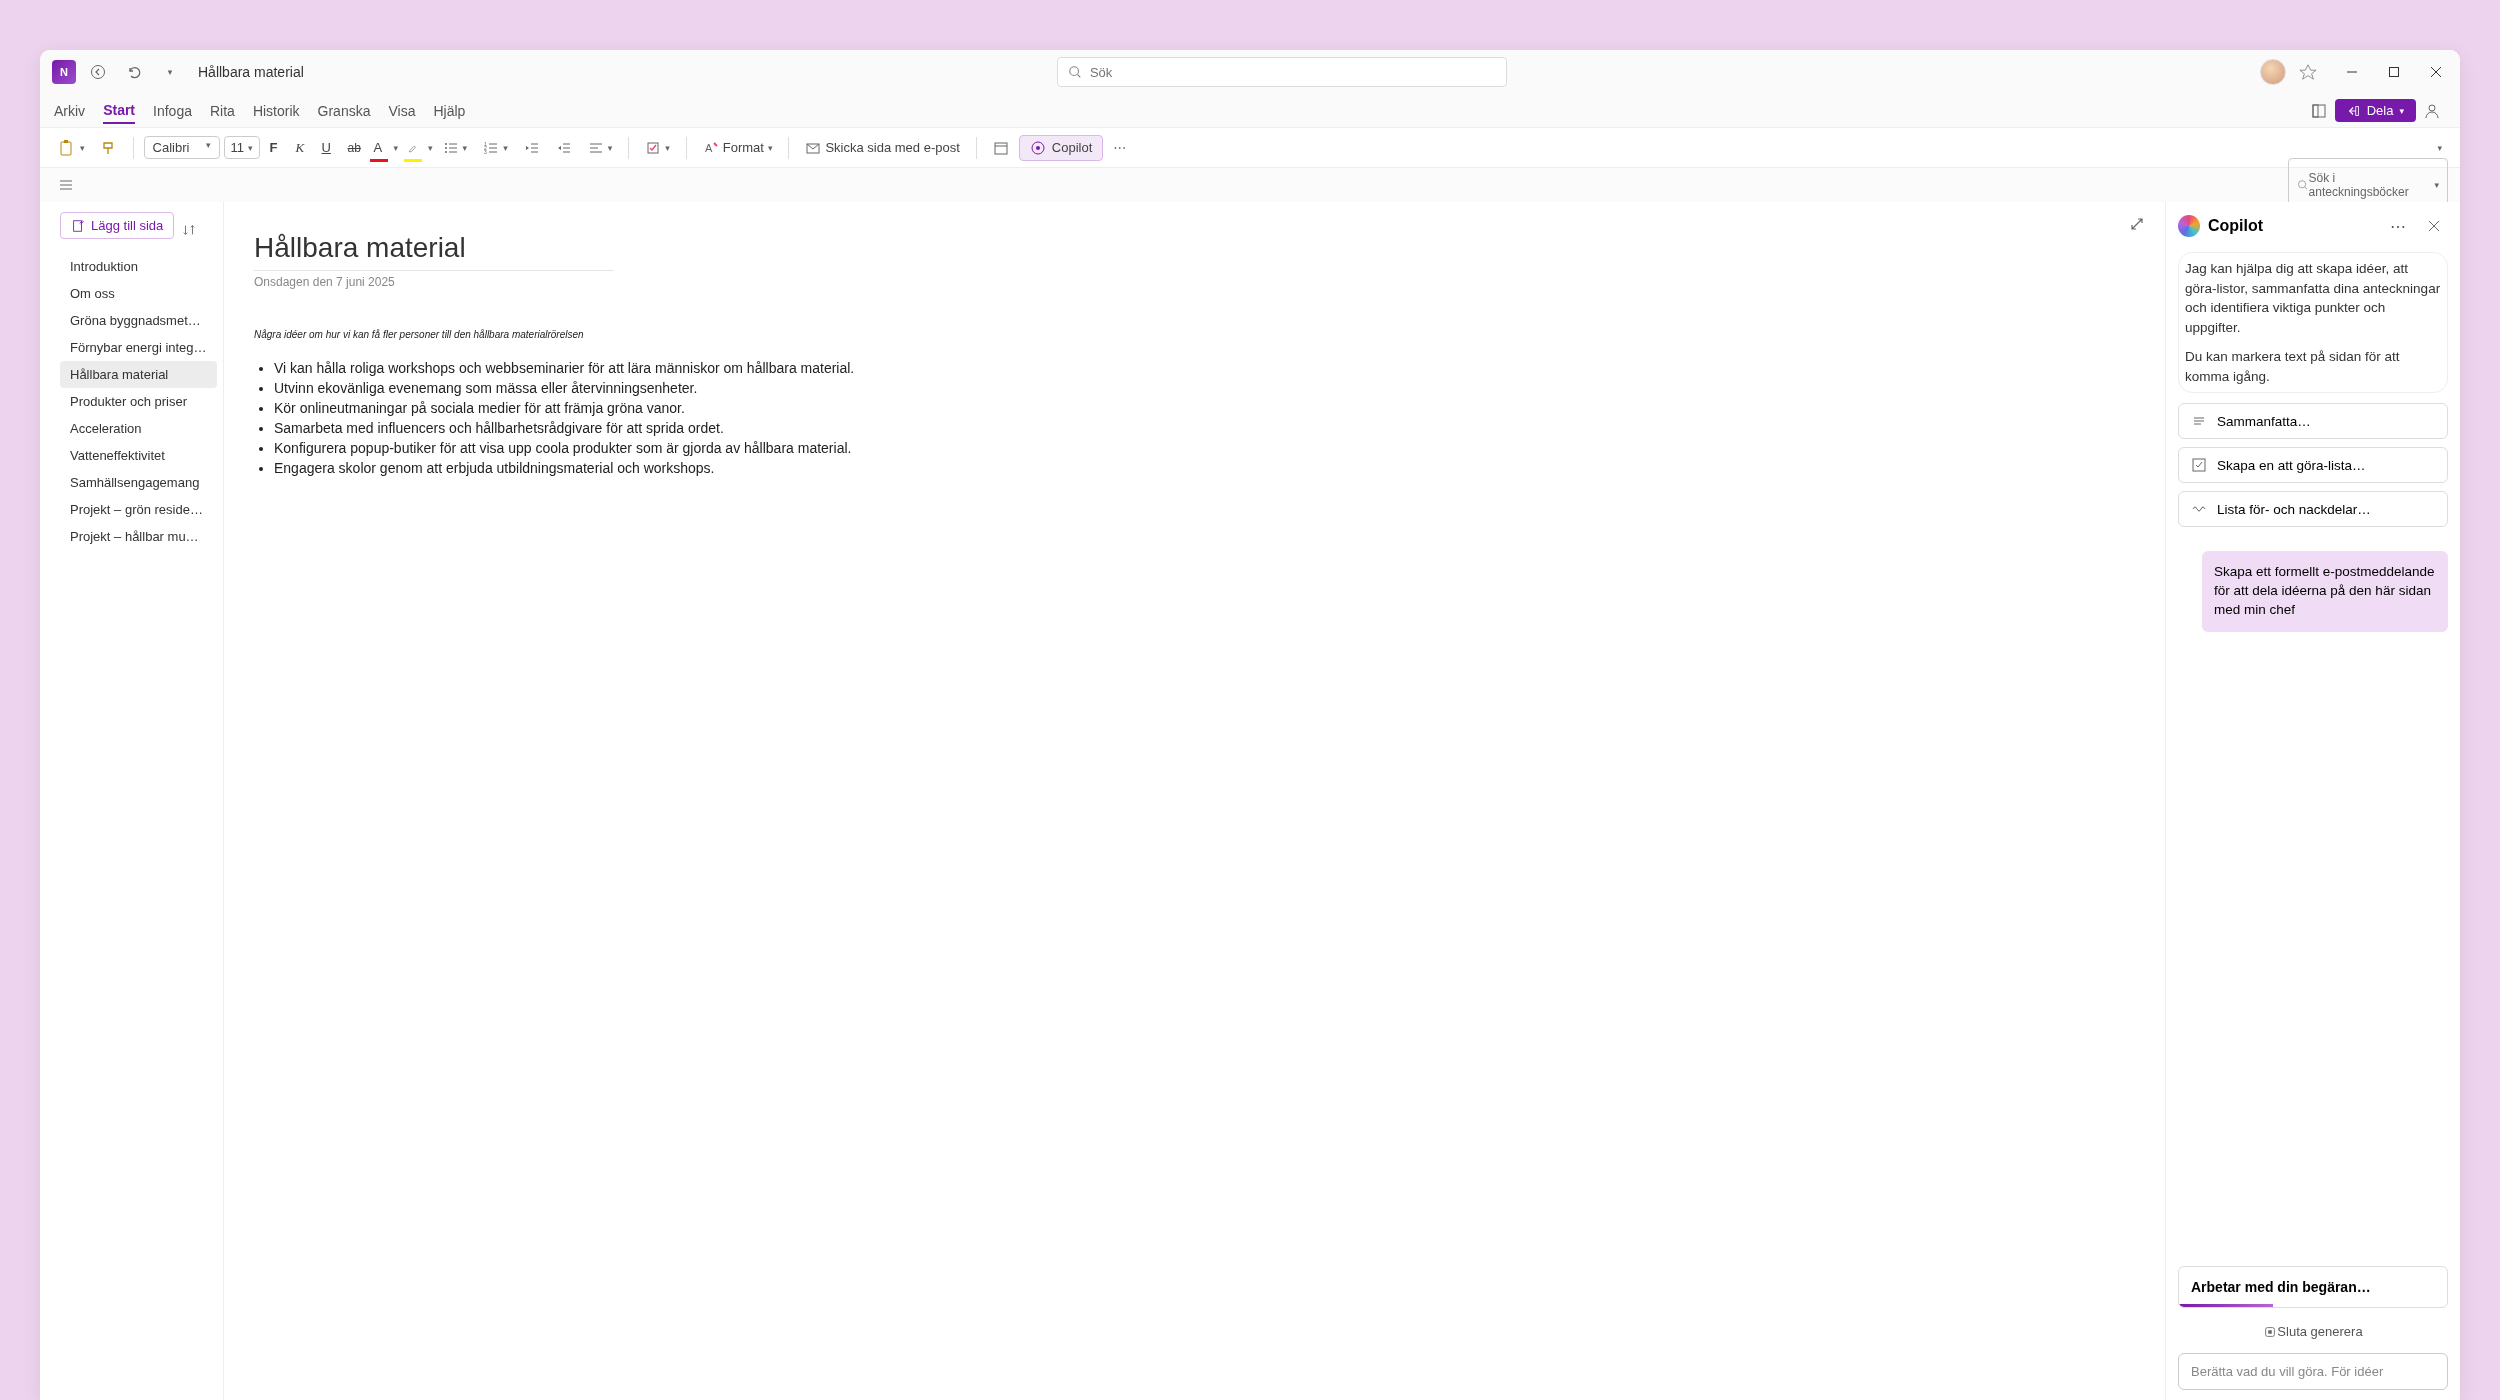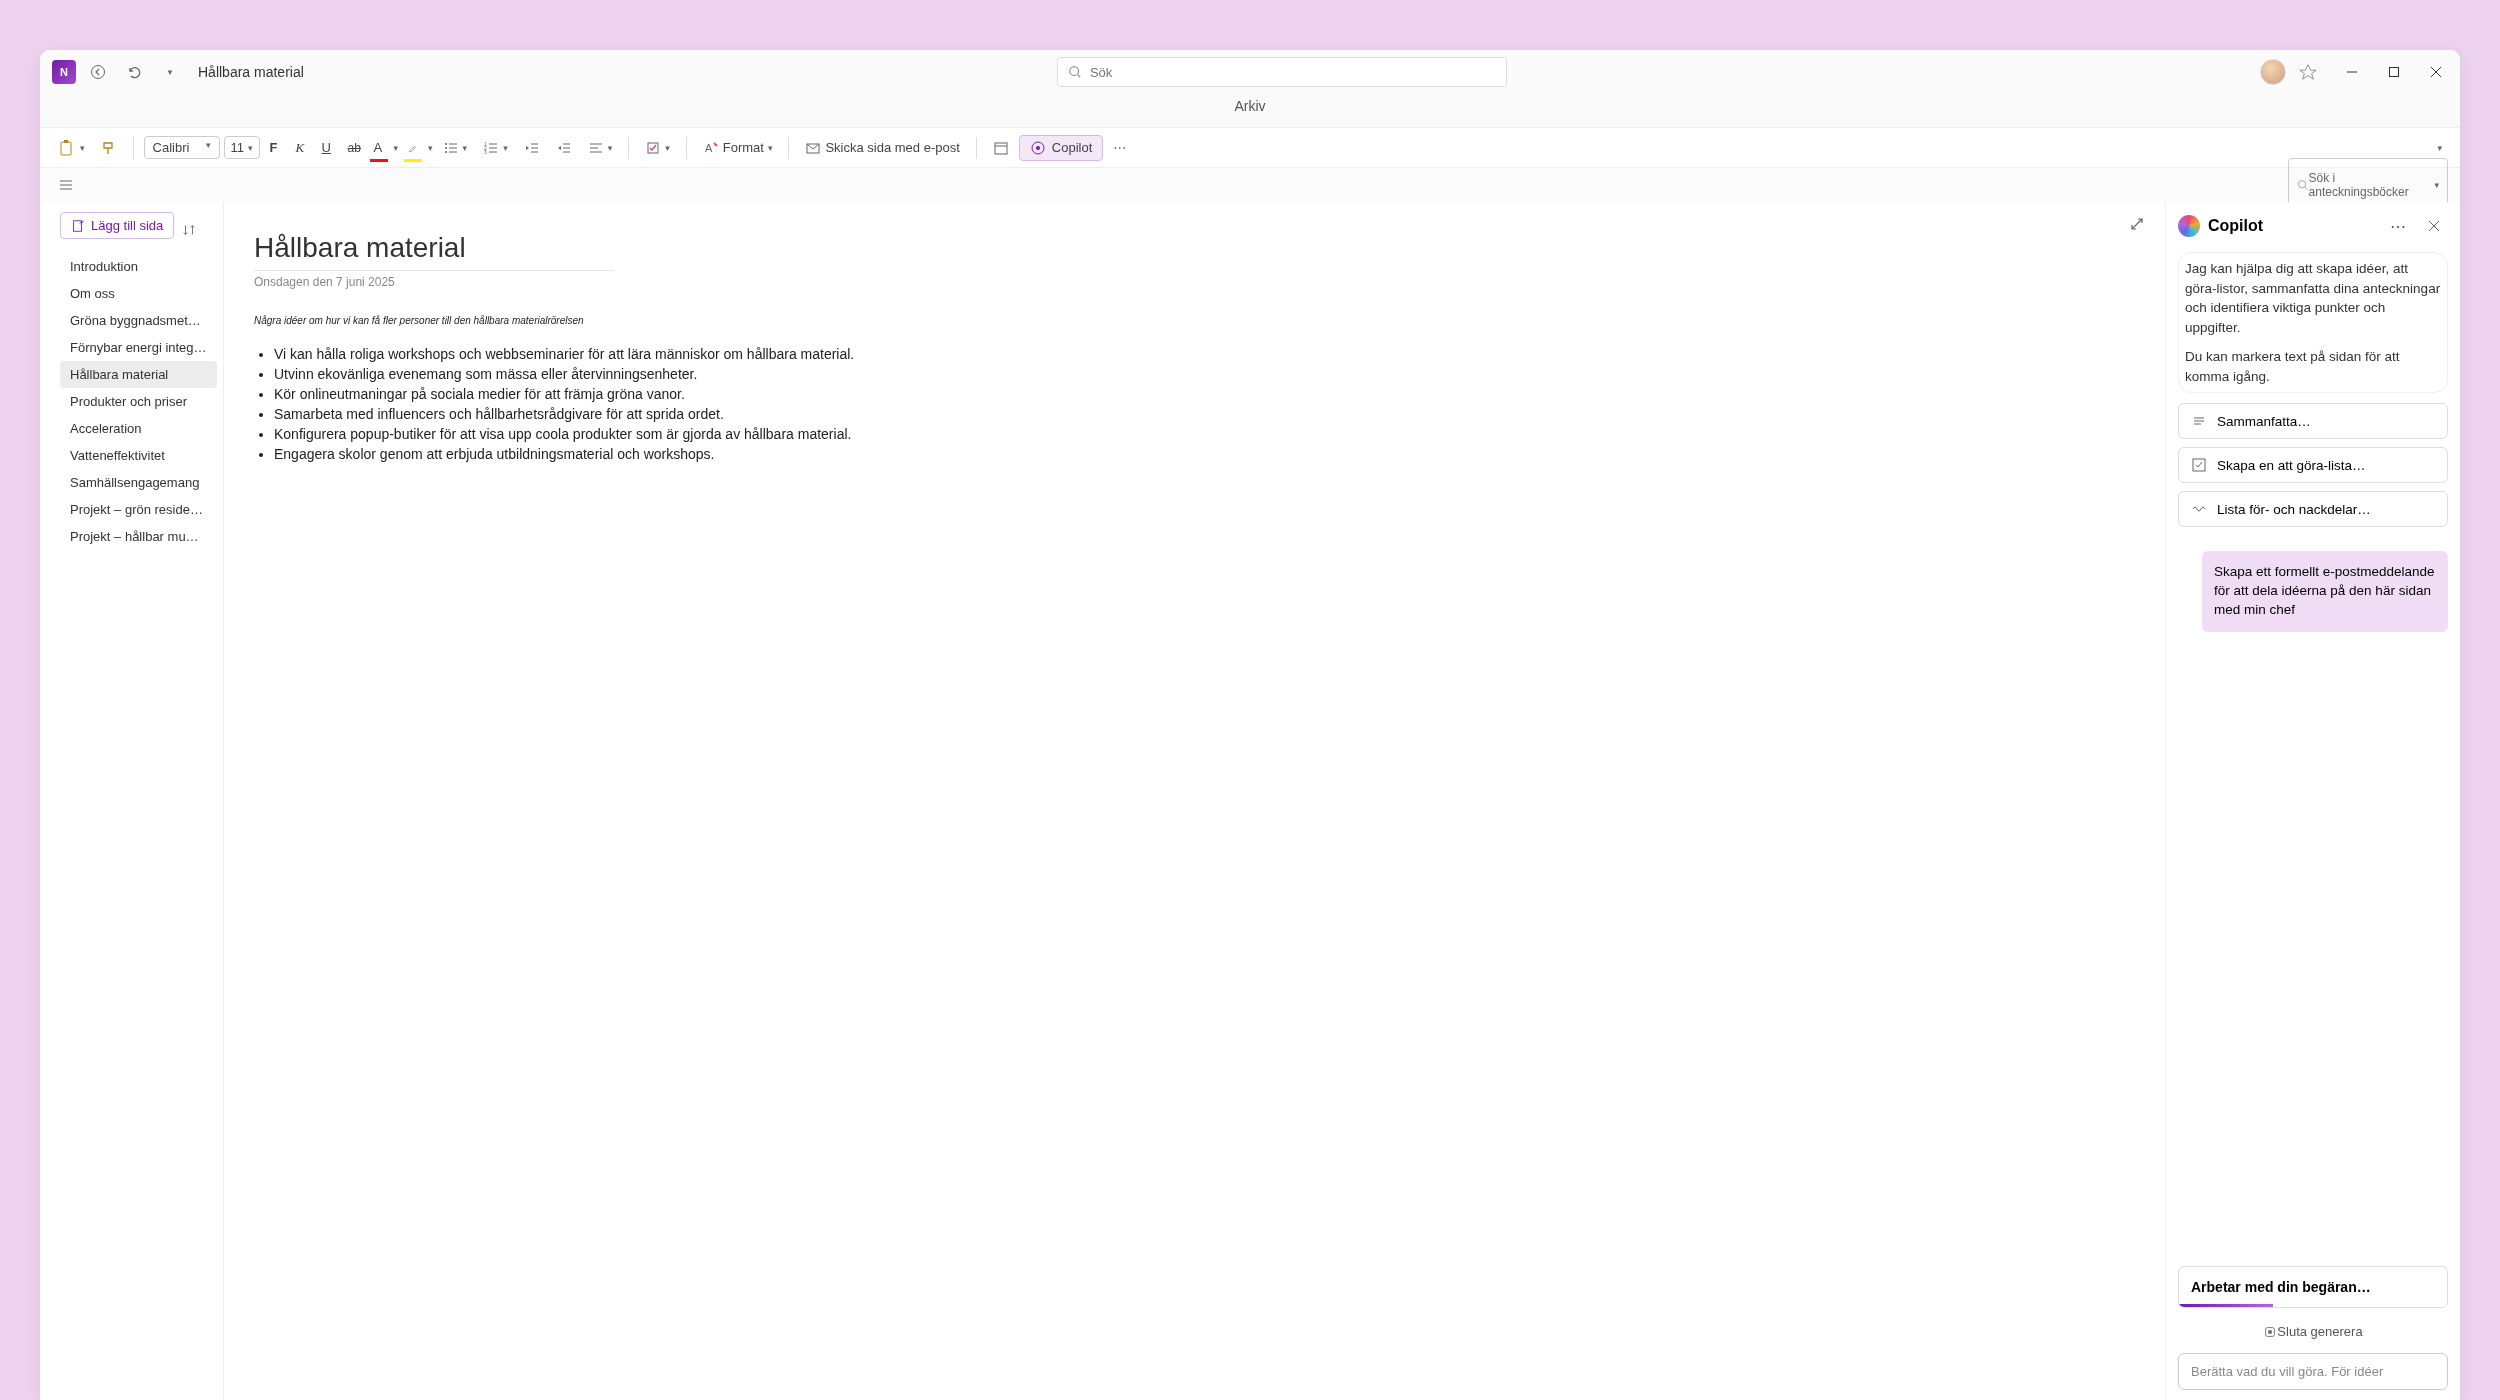--- a/index.html
+++ b/index.html
@@ -9,21 +9,21 @@
 .app-icon { width: 24px; height: 24px; background: linear-gradient(135deg, #7719aa, #9b4dca); border-radius: 4px; display: flex; align-items: center; justify-content: center; color: #fff; font-size: 11px; font-weight: bold; }
 .tb-btn { width: 28px; height: 28px; display: flex; align-items: center; justify-content: center; color: #555; cursor: pointer; border-radius: 4px; }
 .doc-title { font-size: 14px; color: #333; margin-left: 6px; }
 .search-wrap { flex: 1; display: flex; justify-content: center; }
 .search-box { width: 450px; height: 30px; border: 1px solid #ddd; border-radius: 4px; display: flex; align-items: center; padding: 0 10px; gap: 8px; background: #fff; }
 .search-box input { border: none; outline: none; font-size: 13px; flex: 1; color: #666; }
 .avatar { width: 26px; height: 26px; border-radius: 50%; background: radial-gradient(circle at 40% 35%, #f5d5b5, #d19b7a); border: 1px solid #ddd; }
 .win-ctrls { display: flex; gap: 18px; margin-left: 10px; }
 .win-ctrl { width: 24px; height: 24px; display: flex; align-items: center; justify-content: center; color: #333; cursor: pointer; }
 
-.ribbon-tabs { display: flex; align-items: center; padding: 0 14px; height: 34px; gap: 18px; background: #fafafa; border-bottom: 1px solid #eee; flex-direction: column; }
+.ribbon-tabs { display: flex; align-items: center; padding: 0 14px; height: 34px; gap: 18px; background: #fafafa; border-bottom: 1px solid #eee; }
 .rtab { font-size: 14px; color: #555; cursor: pointer; padding: 4px 0; }
 .rtab.active { color: #7719aa; font-weight: 600; border-bottom: 2px solid #7719aa; }
 .rtab-right { margin-left: auto; display: flex; gap: 2px; align-items: center; }
 .share-btn { background: #7719aa; color: #fff; padding: 4px 12px; border-radius: 4px; font-size: 13px; display: flex; align-items: center; gap: 6px; cursor: pointer; }
 
 .toolbar { display: flex; align-items: center; padding: 4px 12px; height: 40px; gap: 4px; background: #fff; border-bottom: 1px solid #eee; font-size: 13px; color: #444; }
 .tb-sep { width: 1px; height: 22px; background: #ddd; margin: 0 6px; }
 .tb-item { padding: 4px 6px; display: flex; align-items: center; gap: 4px; cursor: pointer; border-radius: 4px; }
 .font-sel { border: 1px solid #ccc; padding: 3px 8px; border-radius: 4px; min-width: 76px; display: flex; justify-content: space-between; align-items: flex-start; font-size: 13px; }
 .size-sel { border: 1px solid #ccc; padding: 3px 6px; border-radius: 4px; min-width: 36px; display: flex; justify-content: space-between; align-items: center; font-size: 13px; }
@@ -46,21 +46,21 @@
 .page-list { width: 170px; background: #fff; padding: 10px 6px; border-right: 1px solid #eee; margin-left: 14px; }
 .add-page { border: 1px solid #d9b8e8; color: #7719aa; padding: 5px 10px; border-radius: 4px; font-size: 13px; display: flex; align-items: center; gap: 6px; cursor: pointer; margin-bottom: 8px; }
 .add-page-row { display: flex; align-items: center; gap: 8px; margin-bottom: 6px; }
 .sort-icon { color: #666; cursor: pointer; }
 .page-item { padding: 6px 10px; font-size: 13px; color: #333; cursor: pointer; border-radius: 4px; white-space: nowrap; overflow: hidden; text-overflow: ellipsis; }
 .page-item.active { background: #ececec; }
 
 .editor { flex: 1; padding: 30px 30px; position: relative; background: #fff; overflow-y: auto; }
 .expand-icon { position: absolute; top: 14px; right: 20px; color: #666; cursor: pointer; }
 .page-title { font-size: 28px; color: #333; font-weight: 400; margin-bottom: 4px; border-bottom: 1px solid #e5e5e5; padding-bottom: 6px; width: 360px; }
-.page-date { font-size: 12px; color: #888; margin-bottom: 26px; }
+.page-date { font-size: 12px; color: #888; margin-bottom: 40px; }
 .intro-text { font-size: 10px; color: #222; margin-bottom: 20px; font-style: italic; }
 .bullets { padding-left: 20px; }
 .bullets li { font-size: 14px; color: #222; margin-bottom: 4px; }
 
 .copilot-panel { width: 295px; border-left: 1px solid #eee; background: #fff; display: flex; flex-direction: column; padding: 10px 12px; }
 .cp-header { display: flex; align-items: center; gap: 8px; margin-bottom: 12px; }
 .cp-logo { width: 22px; height: 22px; border-radius: 50%; background: conic-gradient(#e8467c, #f6a623, #3ec1d3, #5b6ee1, #b565d9, #e8467c); }
 .cp-title { font-size: 16px; font-weight: 600; flex: 1; }
 .cp-intro { font-size: 13.5px; color: #333; line-height: 1.45; margin-bottom: 10px; border: 1px solid #eee; border-radius: 14px; padding: 6px; }
 .cp-intro p { margin-bottom: 10px; }

